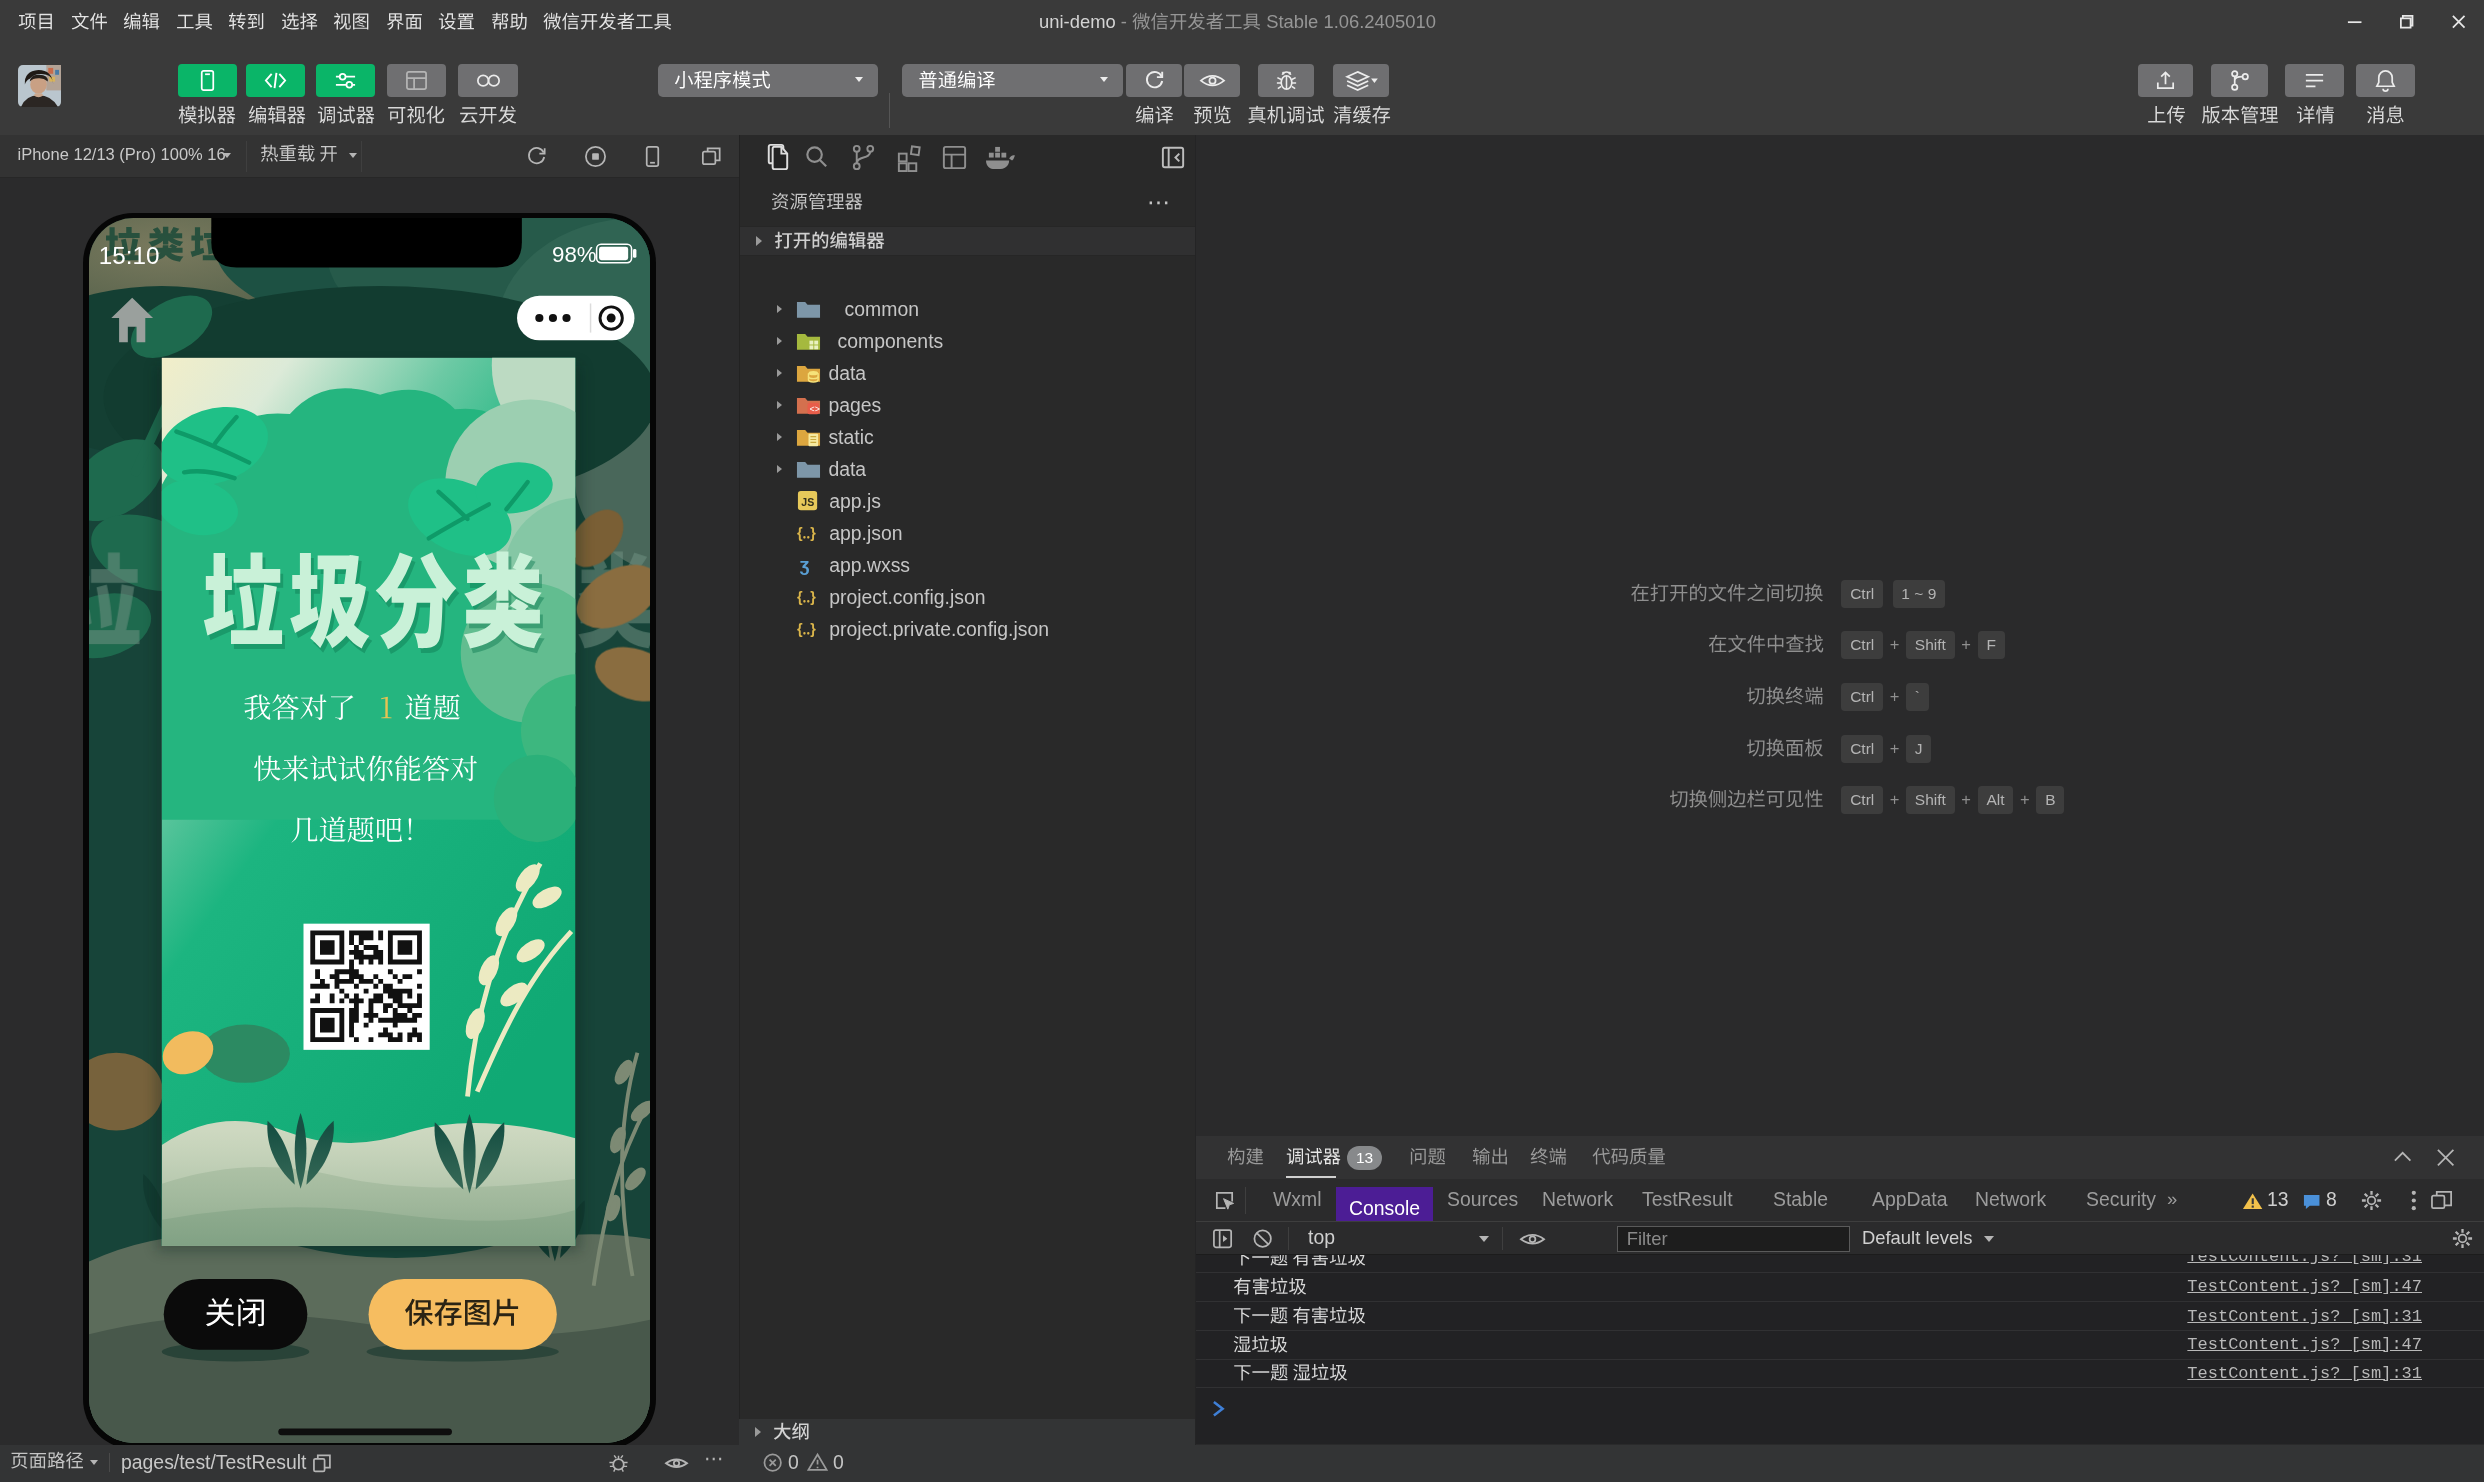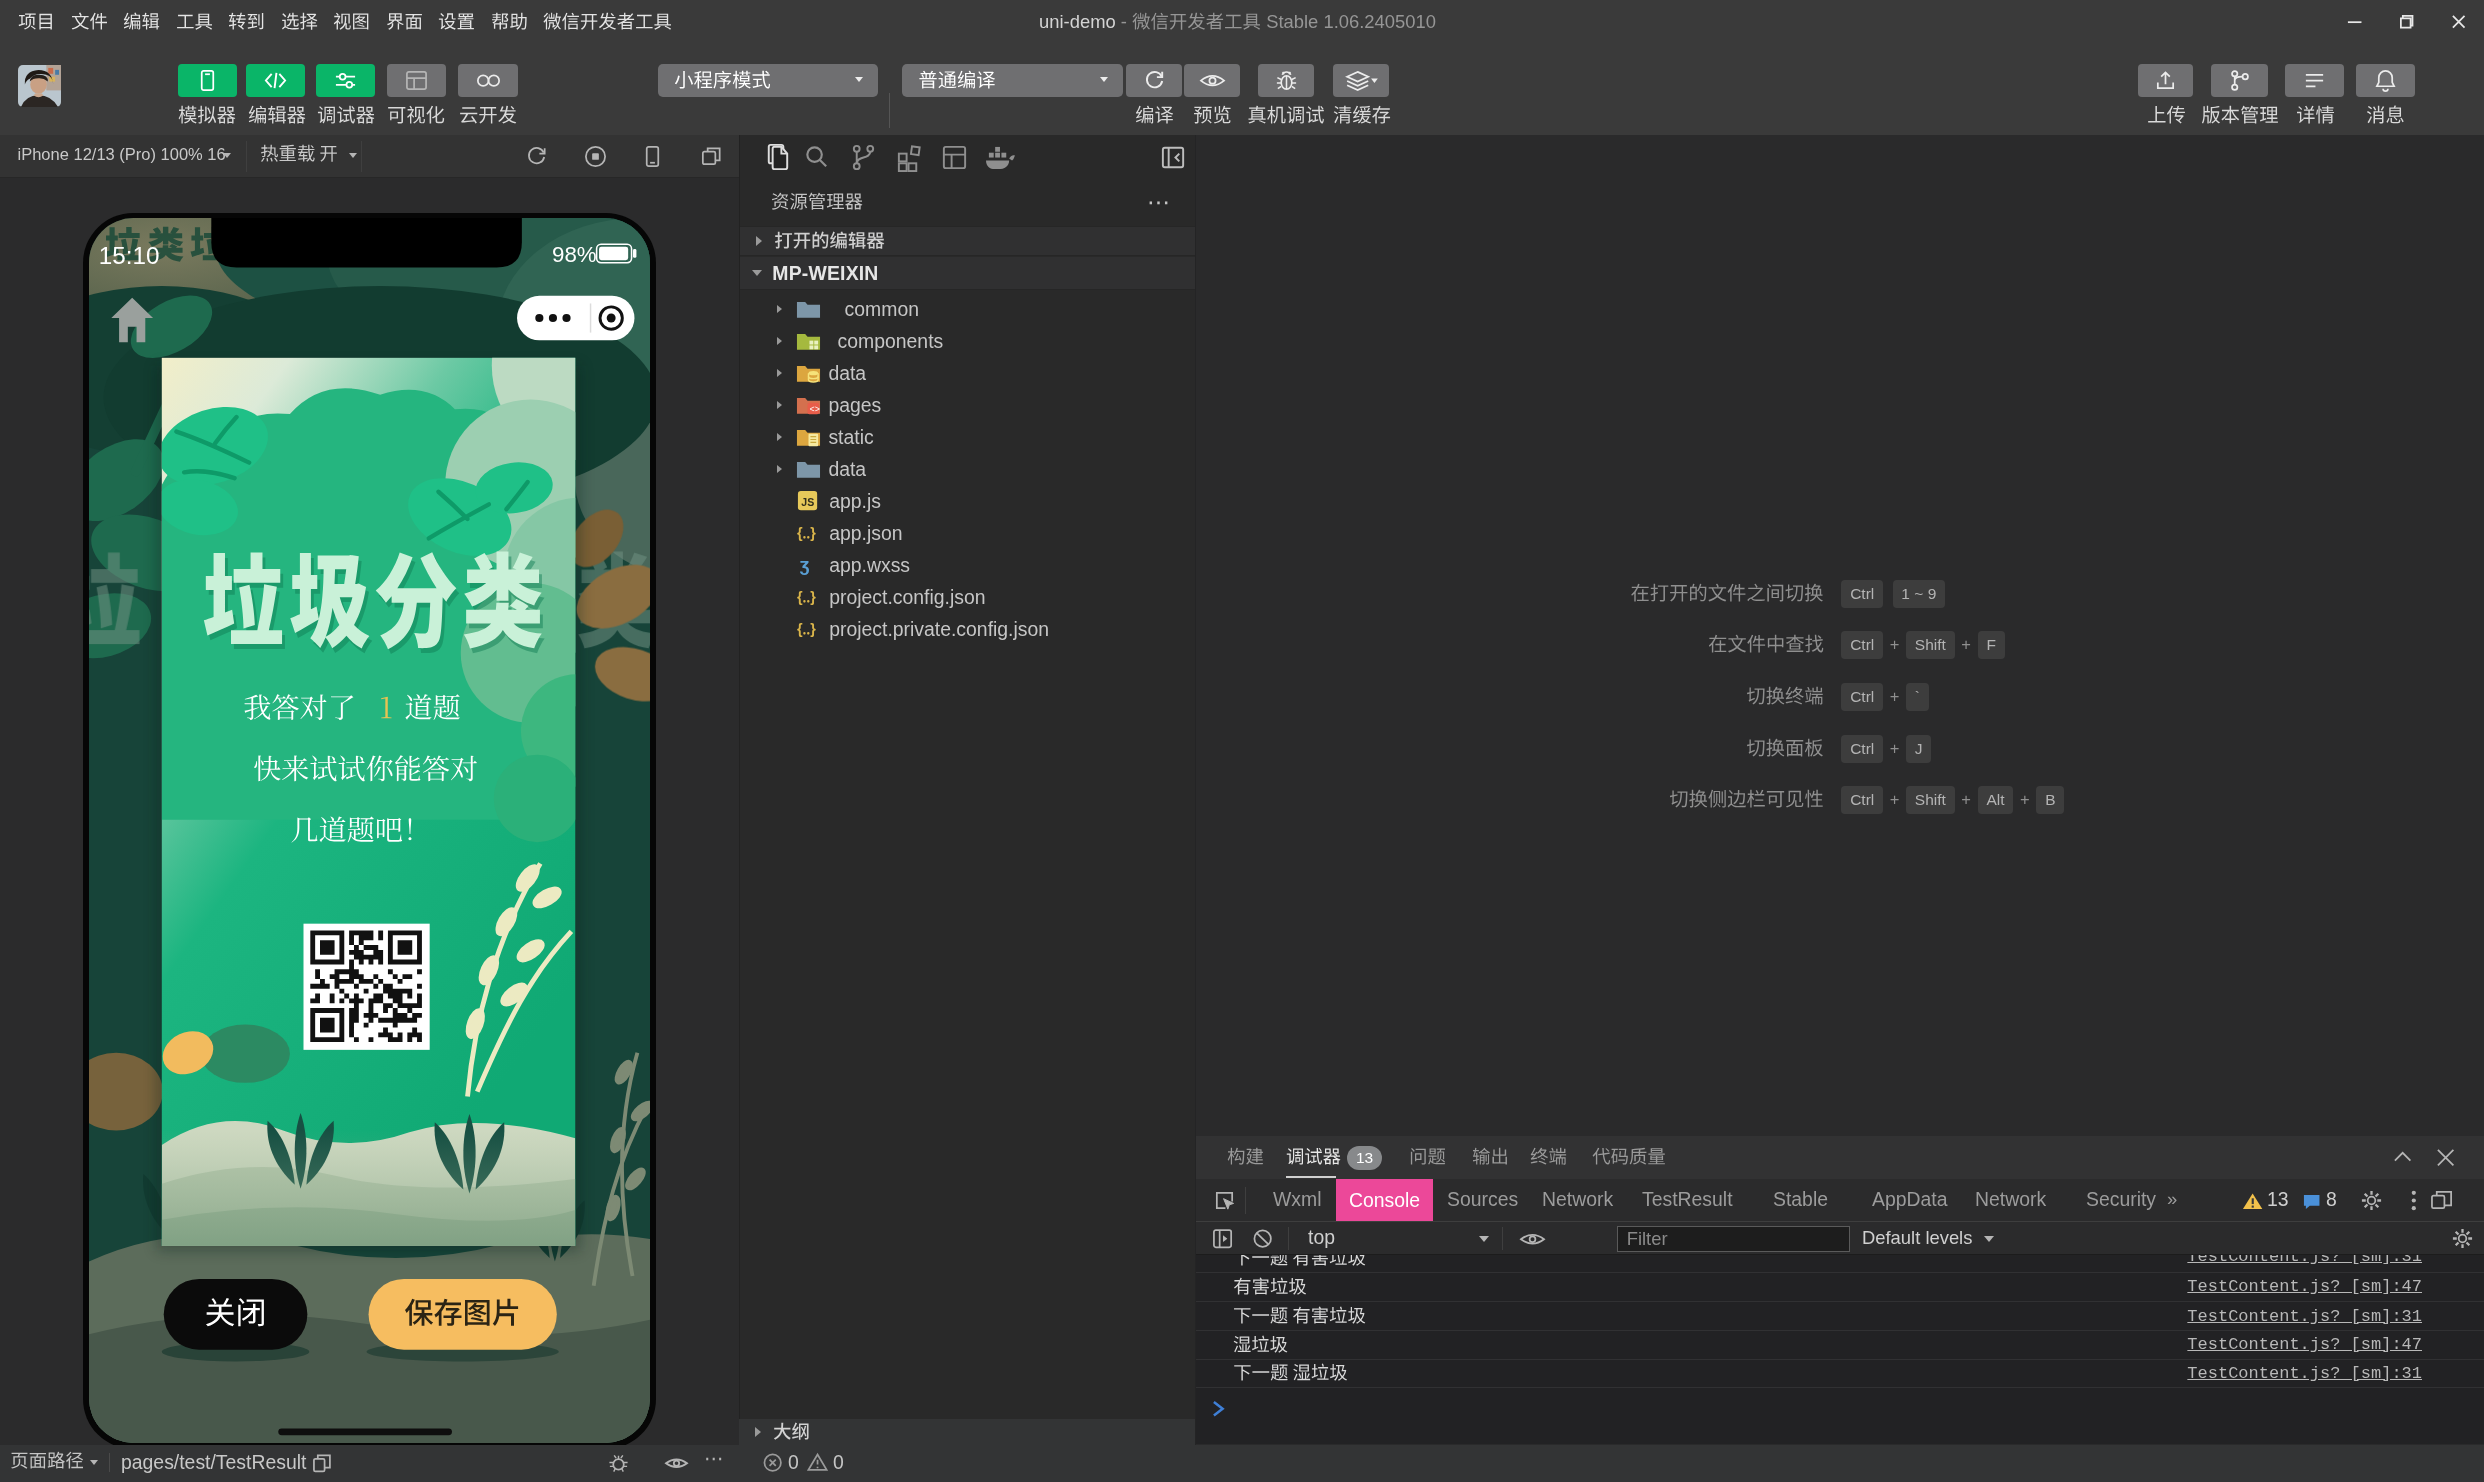--- a/index.html
+++ b/index.html
@@ -570,24 +570,20 @@
         </svg></div>
  <div class="abs" style="left:407px;top:54px;color:#c4c4c4;font-size:23px;letter-spacing:1.9px">⋯</div>
  <div class="sect" style="top:91px;height:30px">
         <span class="tri-r" style="margin-left:15.5px"></span>
         <span style="margin-left:12.6px;display:flex">
           <svg class="zh" width="111" height="21" viewBox="0 0 114.0 21.7">
             <path d="M3.6 0.7L3.6 4.4L0.9 4.4L0.9 6.1L3.6 6.1L3.6 9.8L0.7 10.6L1.2 12.3L3.6 11.7L3.6 16.1C3.6 16.4 3.5 16.5 3.2 16.5C2.9 16.5 2.1 16.5 1.3 16.4C1.5 16.9 1.8 17.7 1.8 18.1C3.2 18.1 4 18.1 4.6 17.8C5.2 17.5 5.4 17.1 5.4 16.1L5.4 11.2L8 10.4L7.8 8.7L5.4 9.4L5.4 6.1L7.8 6.1L7.8 4.4L5.4 4.4L5.4 0.7ZM8 2.2L8 4L13.1 4L13.1 15.8C13.1 16.2 13 16.3 12.6 16.3C12.2 16.3 10.8 16.3 9.5 16.2C9.8 16.8 10.2 17.7 10.3 18.2C12 18.2 13.3 18.2 14.1 17.9C14.8 17.5 15.1 17 15.1 15.8L15.1 4L18.3 4L18.3 2.2ZM31.1 3.6L31.1 8.7L26.2 8.7L26.2 8L26.2 3.6ZM19.9 8.7L19.9 10.4L24.3 10.4C24 12.8 23 15.2 19.9 17.1C20.4 17.3 21.1 18 21.4 18.4C24.8 16.2 25.8 13.3 26.1 10.4L31.1 10.4L31.1 18.3L33 18.3L33 10.4L37.1 10.4L37.1 8.7L33 8.7L33 3.6L36.5 3.6L36.5 1.9L20.6 1.9L20.6 3.6L24.4 3.6L24.4 7.9L24.4 8.7ZM48.4 8.8C49.4 10.2 50.6 12.1 51.1 13.3L52.7 12.3C52.1 11.2 50.8 9.4 49.8 8ZM49.3 0.6C48.7 3.2 47.7 5.7 46.4 7.4L46.4 3.7L43.3 3.7C43.6 2.9 44 1.9 44.3 1L42.4 0.6C42.2 1.6 42 2.8 41.7 3.7L39.5 3.7L39.5 17.8L41.2 17.8L41.2 16.3L46.4 16.3L46.4 7.5C46.8 7.8 47.5 8.2 47.8 8.5C48.4 7.6 49 6.5 49.6 5.3L54.1 5.3C53.8 12.5 53.6 15.4 53 16.1C52.7 16.3 52.5 16.4 52.2 16.4C51.7 16.4 50.5 16.4 49.3 16.3C49.6 16.8 49.9 17.5 49.9 18C51 18.1 52.1 18.1 52.8 18C53.5 17.9 54 17.7 54.5 17.1C55.3 16.1 55.5 13.2 55.8 4.5C55.8 4.3 55.8 3.6 55.8 3.6L50.2 3.6C50.5 2.8 50.8 1.9 51 1ZM41.2 5.3L44.7 5.3L44.7 8.9L41.2 8.9ZM41.2 14.7L41.2 10.5L44.7 10.5L44.7 14.7ZM57.7 15.6L58.1 17.2C59.7 16.5 61.7 15.7 63.6 14.8L63.3 13.4C61.2 14.2 59.1 15.1 57.7 15.6ZM58.1 8.8C58.4 8.6 58.9 8.5 60.6 8.3C60 9.4 59.4 10.2 59.1 10.6C58.6 11.3 58.2 11.8 57.8 11.8C57.9 12.3 58.2 13.1 58.3 13.4C58.7 13.1 59.3 12.9 63.5 11.9C63.4 11.6 63.3 10.9 63.3 10.5L60.6 11.1C61.8 9.4 63 7.4 64 5.4L62.6 4.6C62.3 5.3 61.9 6 61.6 6.7L59.8 6.9C60.8 5.3 61.8 3.2 62.5 1.2L60.9 0.6C60.2 2.9 59 5.4 58.6 6C58.3 6.6 58 7.1 57.6 7.2C57.8 7.6 58 8.4 58.1 8.8ZM68.9 10.2L68.9 12.7L67.6 12.7L67.6 10.2ZM70 10.2L71.1 10.2L71.1 12.7L70 12.7ZM68.4 1C68.6 1.5 68.9 2.1 69.1 2.7L64.8 2.7L64.8 6.8C64.8 9.7 64.6 14 62.8 17C63.2 17.2 63.9 17.7 64.2 18C65.4 16 66 13.3 66.2 10.8L66.2 18.1L67.6 18.1L67.6 14.1L68.9 14.1L68.9 17.7L70 17.7L70 14.1L71.1 14.1L71.1 17.7L72.3 17.7L72.3 14.1L73.4 14.1L73.4 16.7C73.4 16.8 73.4 16.9 73.2 16.9C73.1 16.9 72.8 16.9 72.4 16.9C72.6 17.2 72.8 17.8 72.8 18.2C73.5 18.2 74 18.1 74.3 17.9C74.7 17.7 74.8 17.3 74.8 16.7L74.8 8.8L73.4 8.8L66.4 8.8L66.4 7.4L74.6 7.4L74.6 2.7L71 2.7C70.8 2.1 70.5 1.2 70.1 0.6ZM72.3 10.2L73.4 10.2L73.4 12.7L72.3 12.7ZM66.4 4.2L72.9 4.2L72.9 5.9L66.4 5.9ZM86.7 2.6L91.3 2.6L91.3 4.2L86.7 4.2ZM85 1.3L85 5.5L93 5.5L93 1.3ZM77.5 10.6C77.6 10.4 78.3 10.3 78.9 10.3L80.5 10.3L80.5 12.8C79.1 13 77.7 13.3 76.7 13.4L77 15.1L80.5 14.5L80.5 18.3L82.2 18.3L82.2 14.2L84.1 13.8L84 12.2L82.2 12.5L82.2 10.3L83.7 10.3L83.7 8.7L82.2 8.7L82.2 5.9L80.5 5.9L80.5 8.7L79 8.7C79.5 7.5 80 6 80.4 4.6L83.8 4.6L83.8 2.8L80.9 2.8C81.1 2.2 81.2 1.6 81.3 1L79.6 0.7C79.5 1.4 79.3 2.1 79.2 2.8L76.8 2.8L76.8 4.6L78.8 4.6C78.4 5.9 78 7.1 77.9 7.5C77.5 8.4 77.3 8.9 76.9 9C77.1 9.5 77.4 10.3 77.5 10.6ZM91.2 7.9L91.2 9.3L86.8 9.3L86.8 7.9ZM83.6 15.1L83.8 16.7L91.2 16.1L91.2 18.3L92.9 18.3L92.9 15.9L94.3 15.8L94.3 14.3L92.9 14.5L92.9 7.9L94.1 7.9L94.1 6.4L84 6.4L84 7.9L85.1 7.9L85.1 15ZM91.2 10.6L91.2 12L86.8 12L86.8 10.6ZM91.2 13.3L91.2 14.6L86.8 14.9L86.8 13.3ZM98.8 2.9L101.8 2.9L101.8 5.4L98.8 5.4ZM107.1 2.9L110.1 2.9L110.1 5.4L107.1 5.4ZM105.5 1.5L105.5 6.9L111.9 6.9L111.9 1.5ZM105.3 12.1L105.3 18.4L106.9 18.4L106.9 17.7L109.8 17.7L109.8 18.3L111.5 18.3L111.5 13.5C111.8 13.6 112.2 13.8 112.6 13.9C112.8 13.4 113.3 12.7 113.7 12.4C111.6 11.9 109.6 10.9 108.2 9.7L113.1 9.7L113.1 8.1L104.4 8.1C104.7 7.7 105 7.2 105.2 6.8L103.5 6.2L103.5 1.5L97.2 1.5L97.2 6.9L103.1 6.9C102.8 7.3 102.6 7.7 102.2 8.1L95.9 8.1L95.9 9.7L100.6 9.7C99.2 10.9 97.4 11.8 95.4 12.5C95.7 12.8 96.3 13.5 96.5 13.8L97.5 13.5L97.5 18.4L99.1 18.4L99.1 17.7L102 17.7L102 18.3L103.6 18.3L103.6 12.1L100.3 12.1C101.4 11.4 102.4 10.6 103.2 9.7L105.9 9.7C106.6 10.6 107.5 11.4 108.6 12.1ZM99.1 16.2L99.1 13.5L102 13.5L102 16.2ZM106.9 16.2L106.9 13.5L109.8 13.5L109.8 16.2Z"></path>
           </svg>
         </span>
       </div>
- <div class="sect" style="top:122px;height:33px;border-top:none">
-        <span class="tri-d" style="margin-left:11.6px"></span>
-        <span style="margin-left:10.7px;font-size:19.4px;font-weight:bold;color:#e6e6e6;letter-spacing:0.2px">MP-WEIXIN</span>
-      </div>
 <div class="trow" style="top:158px">
         <span class="tri-r" style="margin-left:37px;border-left-width:5.8px;border-top-width:4.9px;border-bottom-width:4.9px"></span>
         <span style="margin-left:13.6px;display:flex">
           <svg width="25" height="21.3" viewBox="0 0 26 22">
             <path d="M1 4 h8.5 l2.5 3 h13 v13.5 h-24 Z" fill="#7d96a8"></path>
           </svg>
         </span>
         <span style="margin-left:24px">common</span>
       </div>
 <div class="trow" style="top:190px">
@@ -815,21 +811,21 @@
           <path d="M3 2 L19 18 M19 2 L3 18" class="ic"></path>
         </svg>
  </div>
  <div id="devtabs">
   <svg class="abs" style="left:16.5px;top:10.7px" width="23" height="23" viewBox="0 0 24 24">
           <path d="M13 19 H4 V3 H20 V12" class="ic"></path>
           <path d="M11 9 l4.5 11 l1.5 -4.5 L21.5 14 Z" fill="#b5b5b5" stroke="#b5b5b5"></path>
         </svg>
   <div class="vline" style="left:49px;top:7.8px;height:27px;background:#3f3f3f"></div>
   <span class="abs" style="left:77px;top:8.7px">Wxml</span>
-  <span class="abs" style="left:140px;top:0;width:97px;height:43px;background:#ec4899;color:#fff;display:flex;align-items:center;justify-content:center">Console</span>
+  <span class="abs" style="left:140px;top:8px;width:97px;height:43px;background:#4c1d95;color:#fff;display:flex;align-items:center;justify-content:center">Console</span>
   <span class="abs" style="left:251px;top:8.7px">Sources</span>
   <span class="abs" style="left:346px;top:8.7px">Network</span>
   <span class="abs" style="left:446px;top:8.7px">TestResult</span>
   <span class="abs" style="left:577px;top:8.7px">Stable</span>
   <span class="abs" style="left:676px;top:8.7px">AppData</span>
   <span class="abs" style="left:779px;top:8.7px">Network</span>
   <span class="abs" style="left:890px;top:8.7px">Security</span>
   <span class="abs" style="left:971px;top:8.7px;font-size:18.4px">»</span>
   <svg class="abs" style="left:1046px;top:12.6px" width="21.3" height="18.4" viewBox="0 0 22 19">
           <path d="M11 1.5 L21 17.5 H1 Z" fill="#f2c14b"></path>

